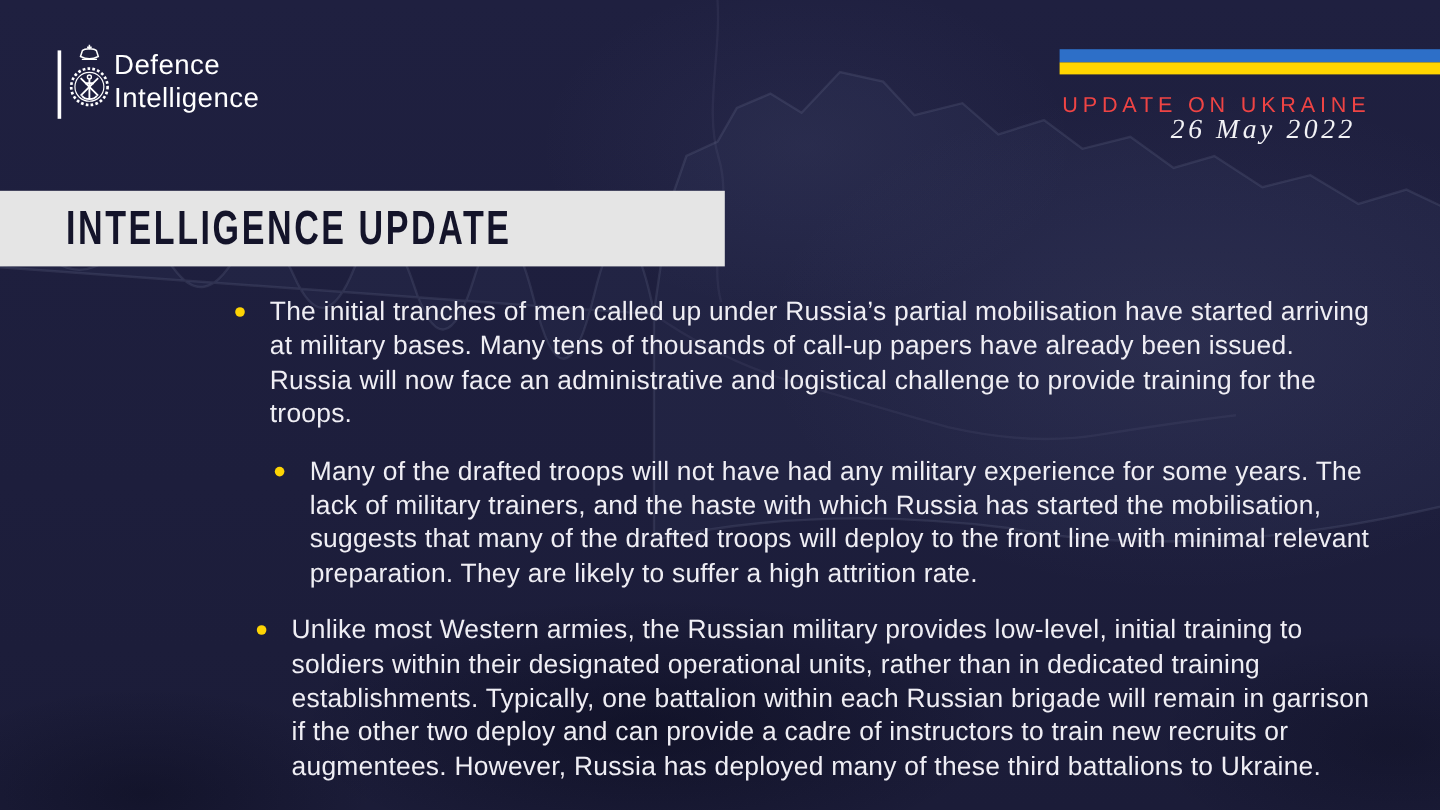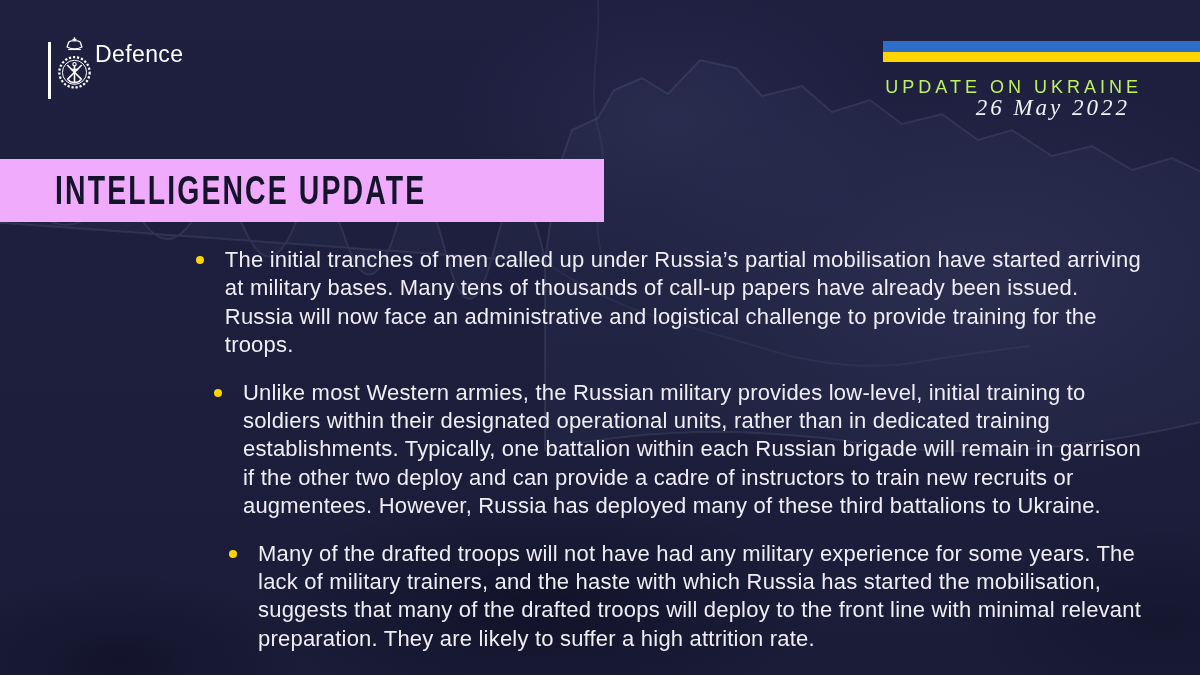--- a/index.html
+++ b/index.html
@@ -37,35 +37,35 @@
     position: absolute; left: 95px; top: 41px;
     color: #ffffff; font-size: 23px; line-height: 27px; letter-spacing: 0.4px;
   }
 
   
   .flag { position: absolute; left: 883px; top: 41px; right: 0; }
   .flag-blue  { height: 11px; background: #2d6fc8; }
   .flag-yellow{ height: 10px; background: #ffd500; }
   .update-label {
     position: absolute; right: 58px; top: 77px;
-    color: #bef264; font-size: 18px; letter-spacing: 4px;
+    color: #ef4444; font-size: 18px; letter-spacing: 4px;
     font-weight: 400; white-space: nowrap;
   }
   .update-date {
     position: absolute; right: 70px; top: 95px;
     color: #f2f2f5; font-family: "Liberation Serif", serif;
     font-style: italic; font-size: 23px; letter-spacing: 3px;
     white-space: nowrap;
   }
 
   
   .banner {
     position: absolute; left: 0; top: 159px;
     width: 604px; height: 63px;
-    background: #f0abfc;
+    background: #e5e5e5;
     display: flex; align-items: center;
   }
   .banner-title {
     margin-left: 55px;
     font-weight: 700; font-size: 40px; letter-spacing: 3px;
     color: #14142a; white-space: nowrap;
     transform: scaleX(0.71); transform-origin: left center;
   }
 
   
@@ -107,20 +107,21 @@
       <path d="M11.5 13.5 h13" stroke-width="1.2"></path>
       <circle cx="18" cy="37" r="15.6" stroke-width="2.3" stroke-dasharray="2.3 1.9"></circle>
       <circle cx="18" cy="37" r="12.4" stroke-width="1"></circle>
       <path d="M10.5 29.5 L25.5 44.5 M25.5 29.5 L10.5 44.5" stroke-width="1.6"></path>
       <circle cx="18" cy="28.6" r="1.7" stroke-width="1.2"></circle>
       <path d="M18 30.5 v17.5 M14.2 34 h7.6 M11.6 44.6 c2.2 4 10.6 4 12.8 0" stroke-width="1.6"></path>
     </svg>
   </div>
   <div class="org-name">
     <div>Defence</div>
+    <div>Intelligence</div>
   </div>
 
   <div class="flag">
     <div class="flag-blue"></div>
     <div class="flag-yellow"></div>
   </div>
   <div class="update-label">UPDATE ON UKRAINE</div>
   <div class="update-date">26 May 2022</div>
 
   <div class="banner">
@@ -130,27 +131,27 @@
   <ul class="bullets">
     <li class="bullet">
       <span class="bullet-dot"></span>
       <span class="bullet-text">The initial tranches of men called up under Russia’s partial mobilisation have started arriving
 at military bases. Many tens of thousands of call-up papers have already been issued.
 Russia will now face an administrative and logistical challenge to provide training for the
 troops.</span>
     </li>
     <li class="bullet">
       <span class="bullet-dot"></span>
+      <span class="bullet-text">Many of the drafted troops will not have had any military experience for some years. The
+lack of military trainers, and the haste with which Russia has started the mobilisation,
+suggests that many of the drafted troops will deploy to the front line with minimal relevant
+preparation. They are likely to suffer a high attrition rate.</span>
+    </li>
+    <li class="bullet">
+      <span class="bullet-dot"></span>
       <span class="bullet-text">Unlike most Western armies, the Russian military provides low-level, initial training to
 soldiers within their designated operational units, rather than in dedicated training
 establishments. Typically, one battalion within each Russian brigade will remain in garrison
 if the other two deploy and can provide a cadre of instructors to train new recruits or
 augmentees. However, Russia has deployed many of these third battalions to Ukraine.</span>
     </li>
-    <li class="bullet">
-      <span class="bullet-dot"></span>
-      <span class="bullet-text">Many of the drafted troops will not have had any military experience for some years. The
-lack of military trainers, and the haste with which Russia has started the mobilisation,
-suggests that many of the drafted troops will deploy to the front line with minimal relevant
-preparation. They are likely to suffer a high attrition rate.</span>
-    </li>
   </ul>
 </div>
 
 </body></html>

